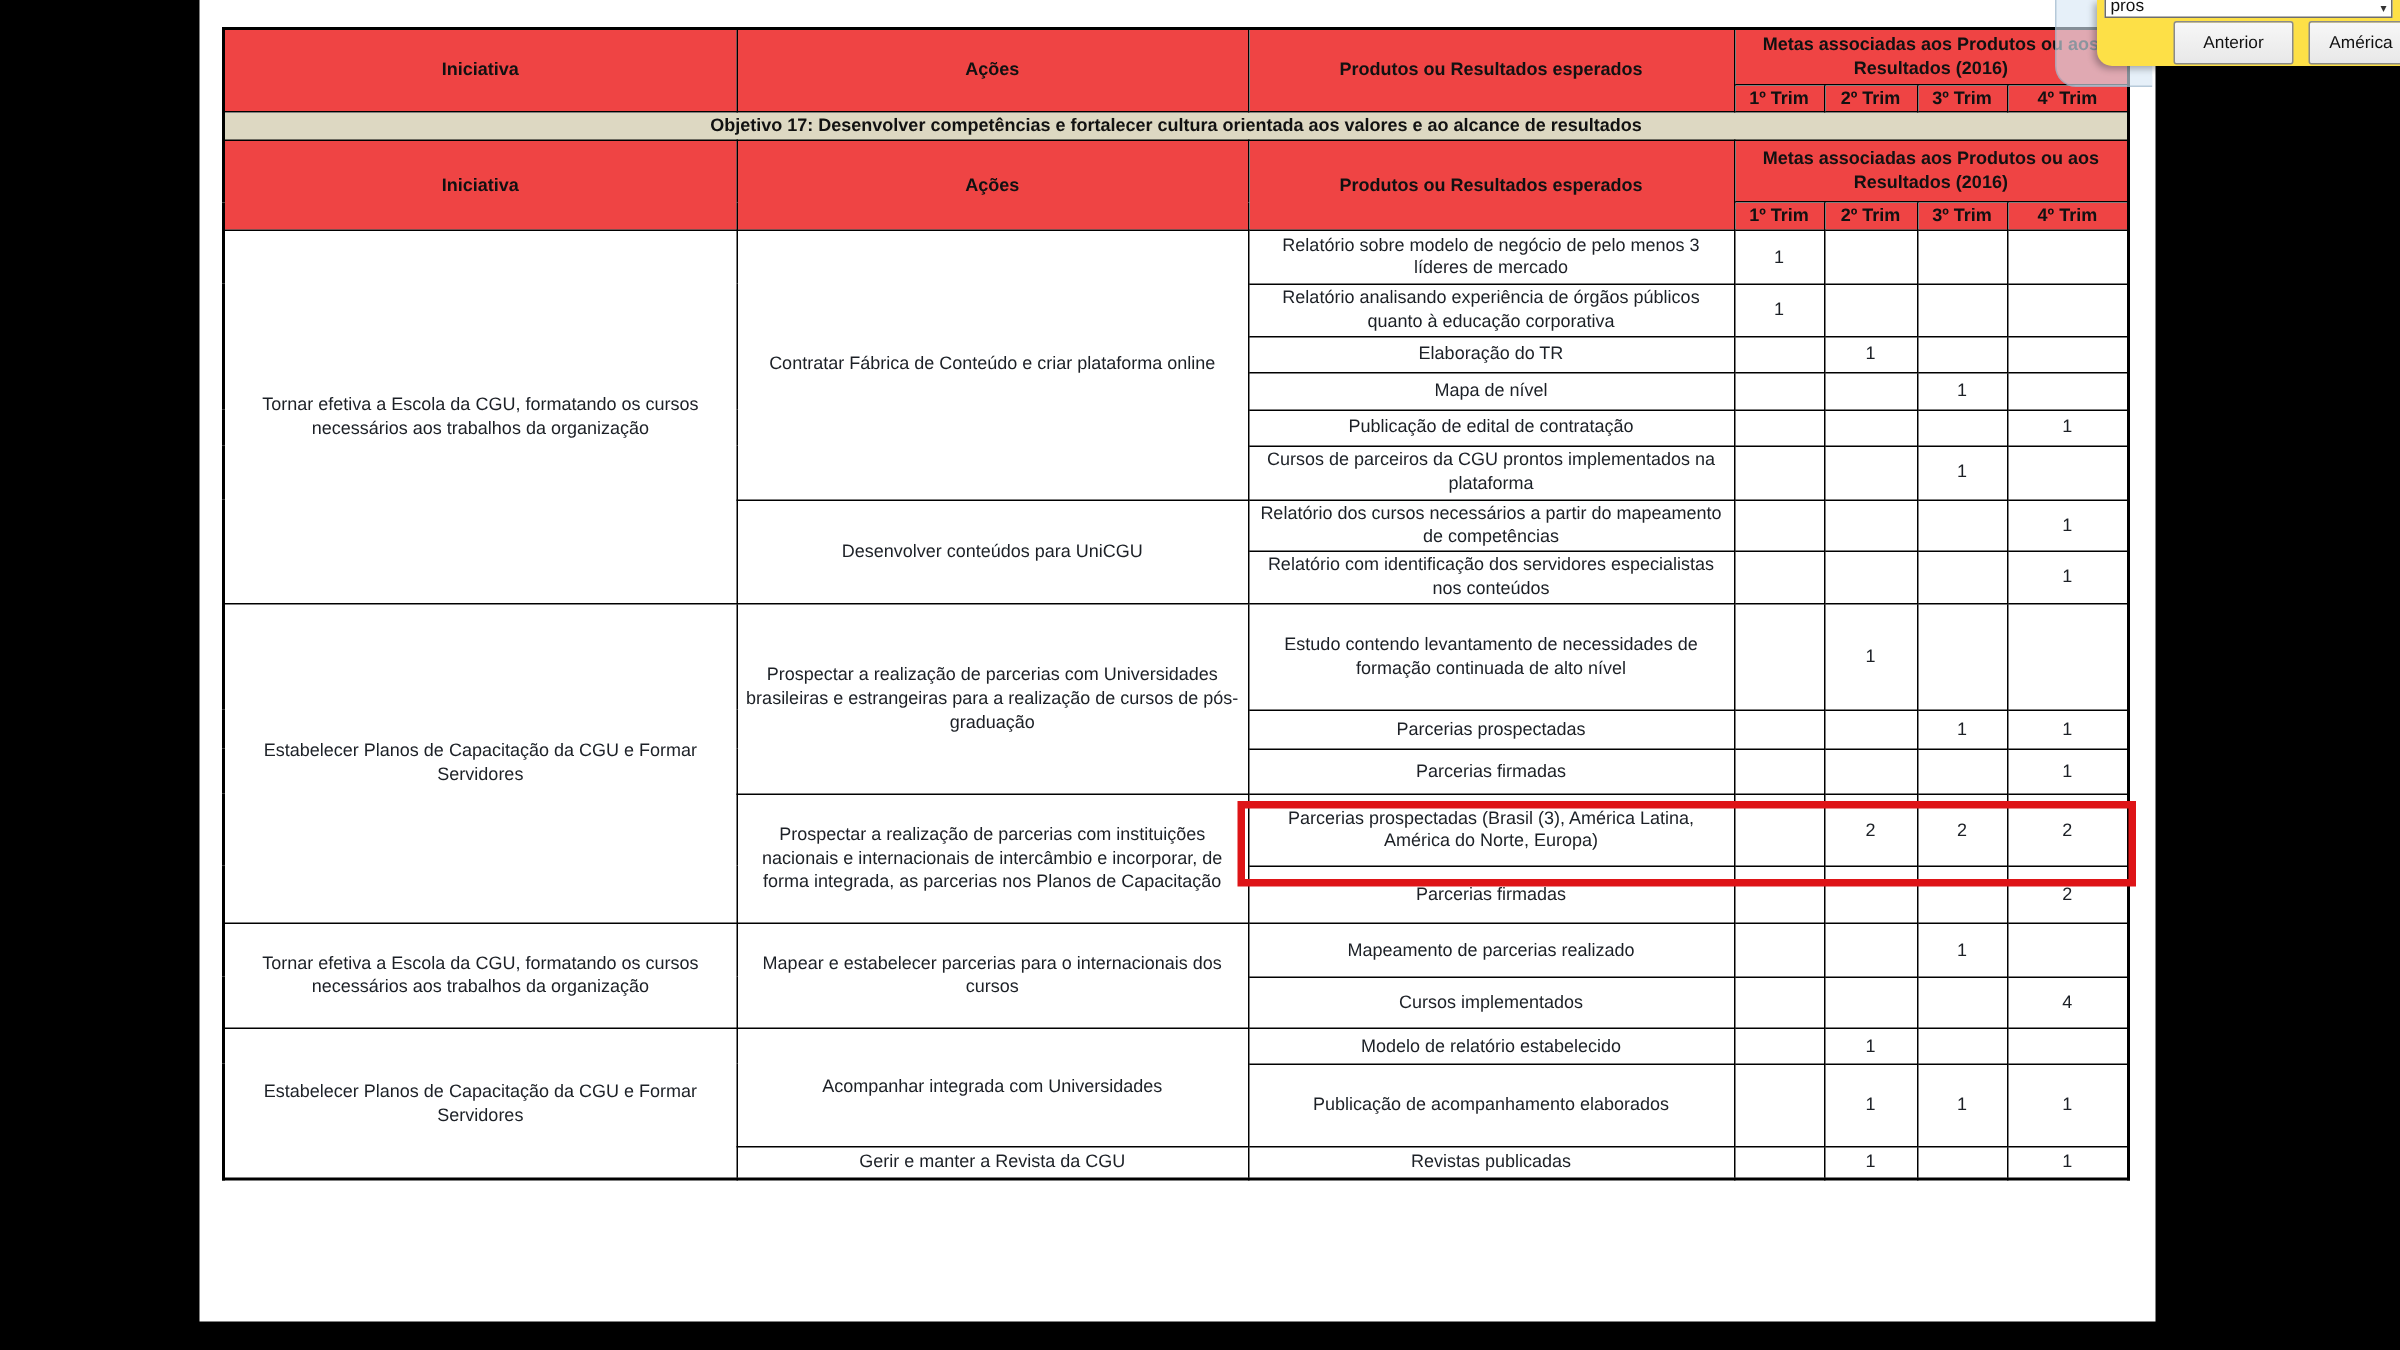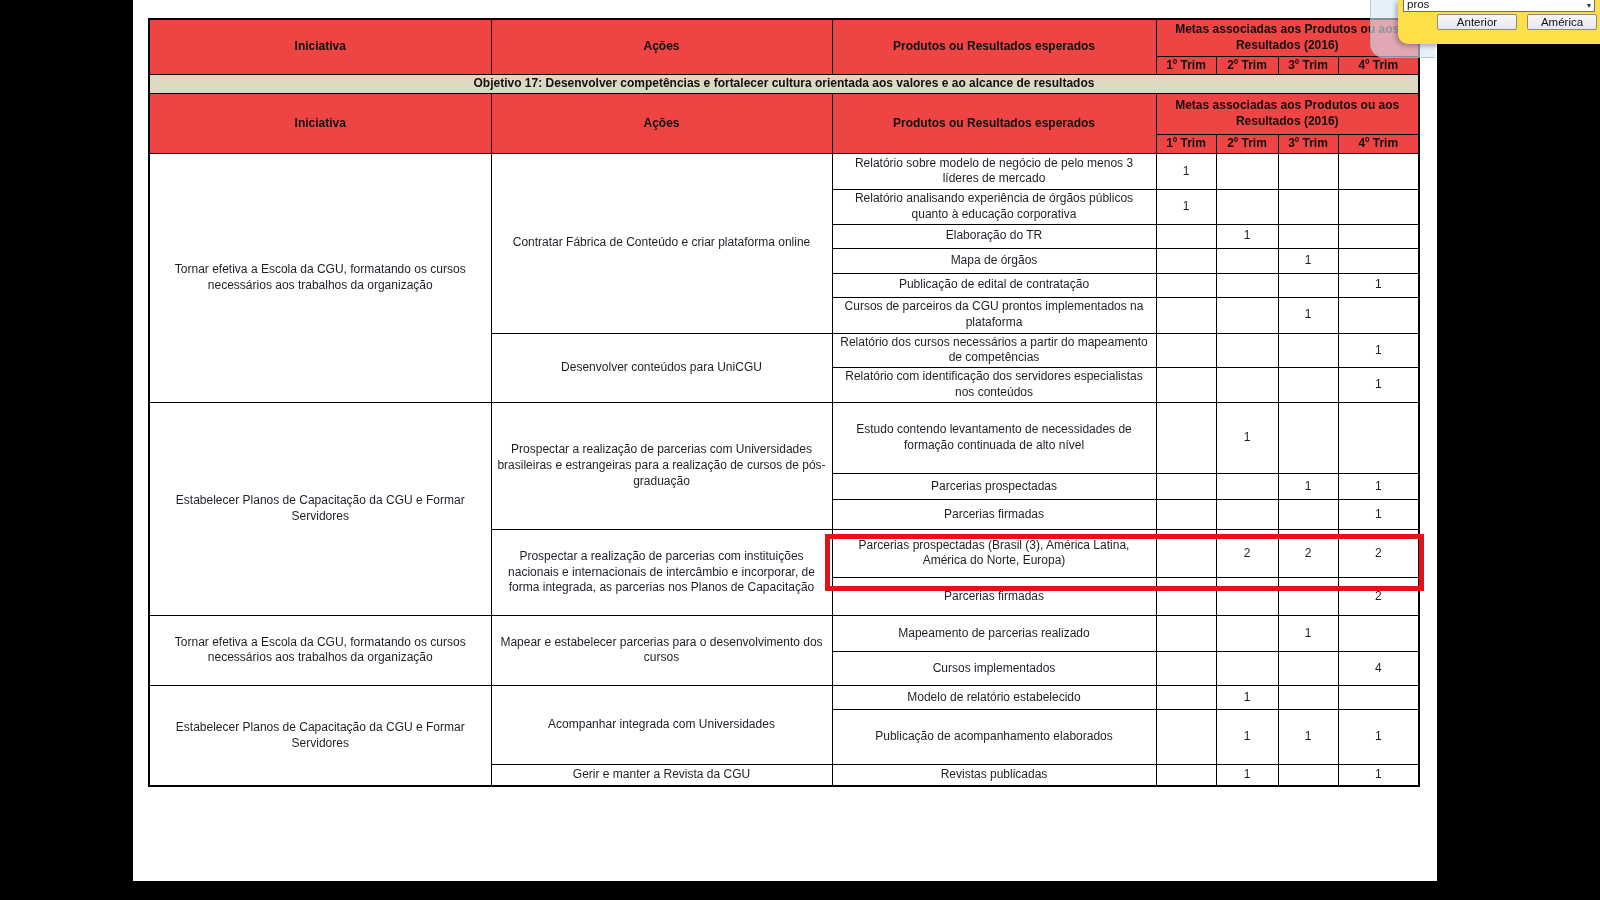--- a/index.html
+++ b/index.html
@@ -46,25 +46,25 @@
   .find-input{
     position:absolute;left:5px;top:-5px;width:192px;height:17px;
     box-sizing:border-box;background:#fff;border:1px solid #6d6d6d;
     font-family:"Liberation Sans",sans-serif;font-size:11.5px;line-height:15px;
     padding:0 14px 0 3px;color:#111;
   }
   .combo-arrow{
     position:absolute;right:9px;top:1px;font-size:8px;color:#333;z-index:10;cursor:default;
   }
   .find-btn{
-    position:absolute;top:14px;height:16px;
+    position:absolute;top:14px;height:29px;
     background:linear-gradient(#f7f7f7,#e8e8e8);
     border:1px solid #8a8a8a;border-radius:2px;
     font-family:"Liberation Sans",sans-serif;font-size:11.5px;color:#111;
-    padding:0;cursor:pointer;
+    padding:0;cursor:pointer;margin-left:12px;
   }
   .btn-prev{left:39px;width:80px;}
   .btn-next{left:129px;width:70px;}
 </style>
 </head>
 <body>
 
 <div class="page">
 
   <table class="doc">
@@ -126,21 +126,21 @@
       <td></td>
     </tr>
     <tr style="height:24px">
       <td>Elaboração do TR</td>
       <td></td>
       <td>1</td>
       <td></td>
       <td></td>
     </tr>
     <tr style="height:25px">
-      <td>Mapa de órgãos</td>
+      <td>Mapa de nível</td>
       <td></td>
       <td></td>
       <td>1</td>
       <td></td>
     </tr>
     <tr style="height:24px">
       <td>Publicação de edital de contratação</td>
       <td></td>
       <td></td>
       <td></td>
@@ -201,21 +201,21 @@
     </tr>
     <tr style="height:38px">
       <td>Parcerias firmadas</td>
       <td></td>
       <td></td>
       <td></td>
       <td>2</td>
     </tr>
     <tr style="height:36px">
       <td rowspan="2">Tornar efetiva a Escola da CGU, formatando os cursos necessários aos trabalhos da organização</td>
-      <td rowspan="2">Mapear e estabelecer parcerias para o desenvolvimento dos cursos</td>
+      <td rowspan="2">Mapear e estabelecer parcerias para o internacionais dos cursos</td>
       <td>Mapeamento de parcerias realizado</td>
       <td></td>
       <td></td>
       <td>1</td>
       <td></td>
     </tr>
     <tr style="height:34px">
       <td>Cursos implementados</td>
       <td></td>
       <td></td>

